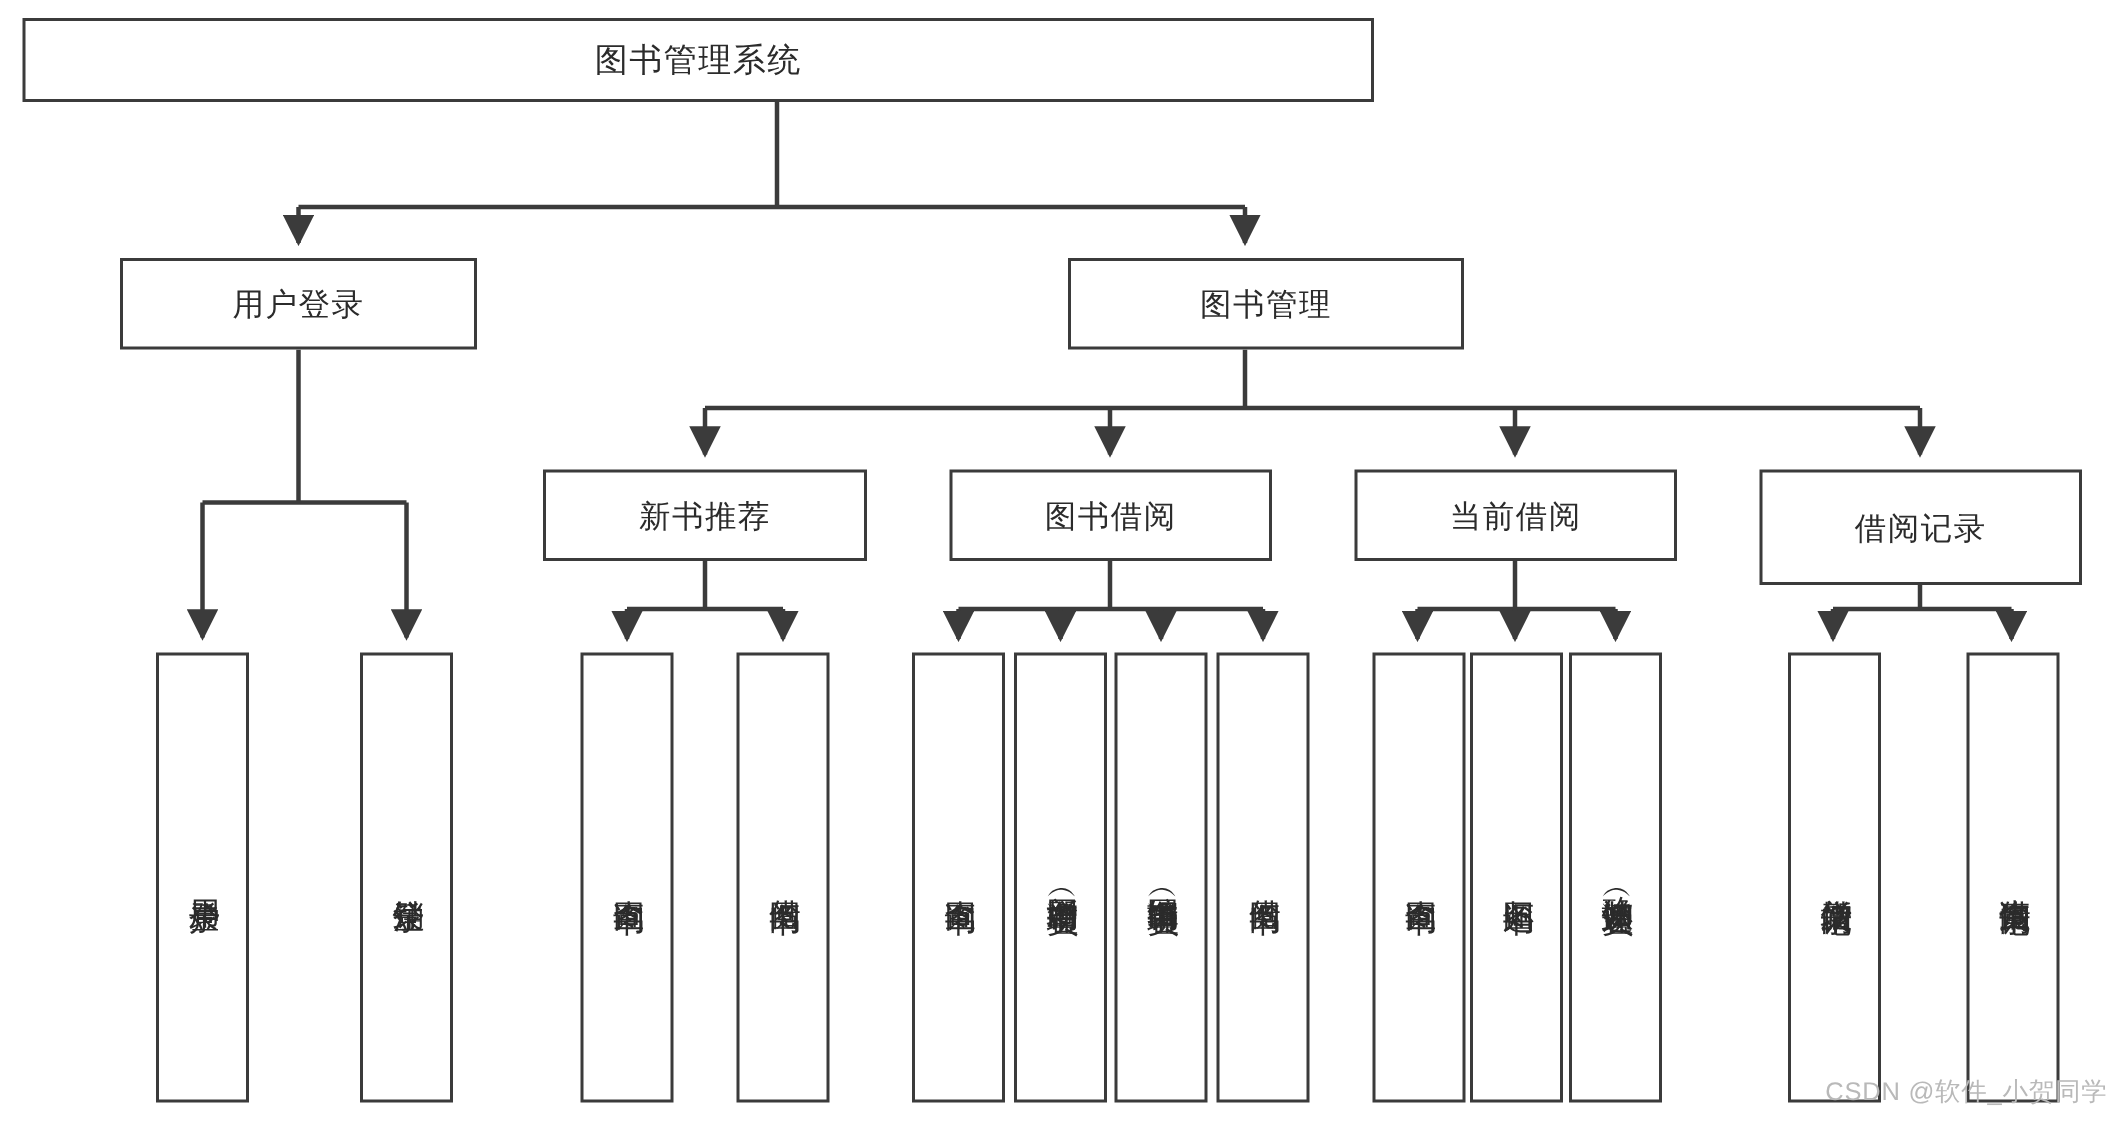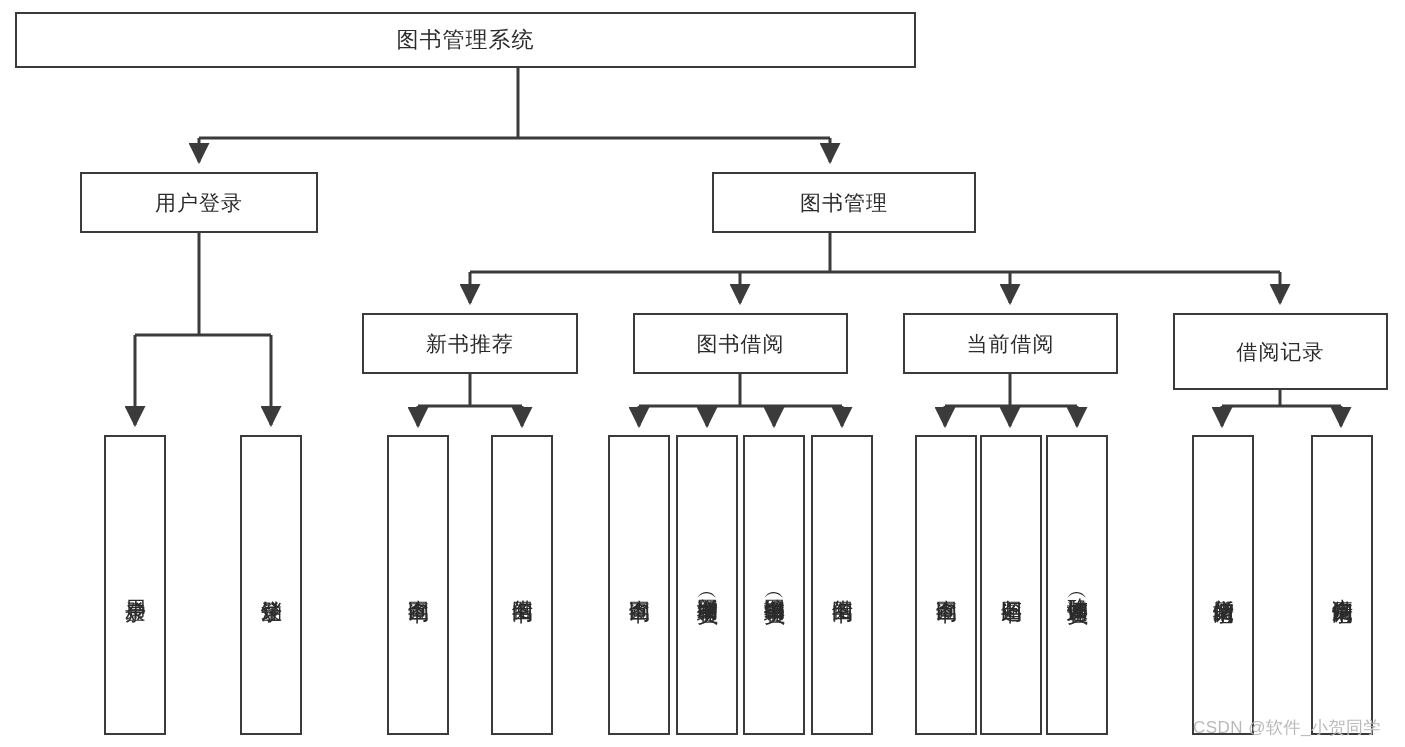--- a/index.html
+++ b/index.html
@@ -53,21 +53,21 @@
     overflow: hidden;
   }
   .node-v .vtext {
     writing-mode: vertical-rl;
     text-orientation: upright;
     display: block;
     max-height: 292px;
   }
   #watermark {
     position: absolute;
-    right: 24px;
+    right: 0;
     bottom: 8px;
     font-size: 17px;
     color: #b9b9b9;
     white-space: nowrap;
     letter-spacing: 0.5px;
   }
 </style>
 </head>
 <body>
 

